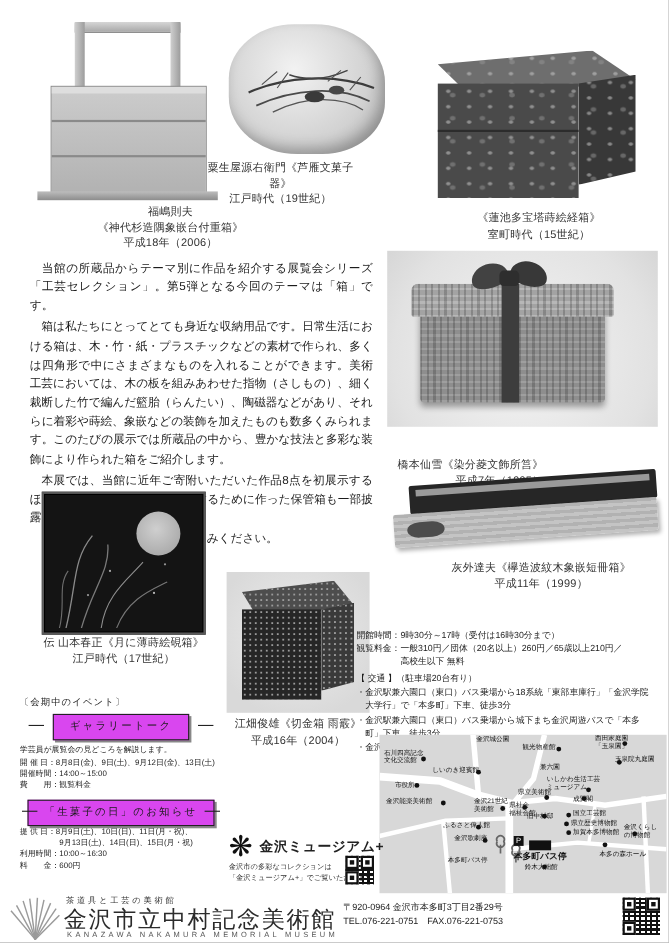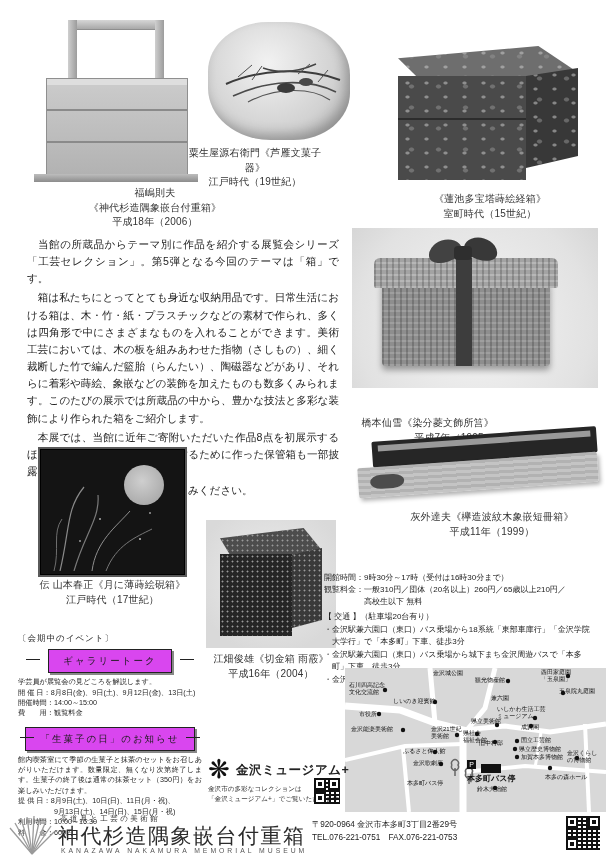--- a/index.html
+++ b/index.html
@@ -234,21 +234,20 @@
     </div>
     <div style="margin-top:4px">学芸員が展覧会の見どころを解説します。</div>
     <div style="white-space:nowrap">開 催 日：8月8日(金)、9日(土)、9月12日(金)、13日(土)</div>
     <div>開催時間：14:00～15:00</div>
     <div>費　　用：観覧料金</div>
     <div style="position:relative;margin-top:8px">
       <span class="ev-rule" style="left:2px"></span>
         <span class="ev-rule" style="right:2px"></span>
       <span class="ev-title">「生菓子の日」のお知らせ</span>
     </div>
-    <div style="margin-top:4px;text-align:justify">館内喫茶室にて季節の生菓子と抹茶のセットをお召しあがりいただけます。数量限定、無くなり次第終了します。生菓子の終了後は通常の抹茶セット（350円）をお楽しみいただけます。</div>
     <div>提 供 日：8月9日(土)、10日(日)、11日(月・祝)、</div>
     <div>　　　　　9月13日(土)、14日(日)、15日(月・祝)</div>
     <div>利用時間：10:00～16:30</div>
     <div>料　　金：600円</div>
   </div>
 
   <div class="abs" style="left:206px;top:756px;width:134px;height:56px">
     <span class="abs" style="left:2px;top:-2px;font-size:26px;color:#111">❋</span>
     <span class="abs" style="left:30px;top:6px;font-size:12.5px;font-weight:bold;letter-spacing:.5px;white-space:nowrap">金沢ミュージアム+</span>
     <div class="abs" style="left:2px;top:28px;font-size:6.6px;line-height:1.5;color:#333">
@@ -270,21 +269,21 @@
         <line x1="24" y1="38" x2="13" y2="3"></line>
           <line x1="24" y1="38" x2="19" y2="1"></line>
         <line x1="24" y1="38" x2="26" y2="0"></line>
           <line x1="24" y1="38" x2="32" y2="2"></line>
         <line x1="24" y1="38" x2="38" y2="5"></line>
           <line x1="24" y1="38" x2="43" y2="10"></line>
         <line x1="24" y1="38" x2="46" y2="16"></line>
       </g>
     </svg>
     <div class="abs" style="left:60px;top:0;font-size:7.5px;letter-spacing:2.5px;color:#333">茶道具と工芸の美術館</div>
-    <div class="abs" style="left:58px;top:8px;font-size:21px;letter-spacing:1.5px;color:#2b2b2b;font-family:'Liberation Serif','DejaVu Serif',serif">神代杉造隅象嵌台付重箱</div>
+    <div class="abs" style="left:58px;top:8px;font-size:21px;letter-spacing:1.5px;color:#2b2b2b;font-family:'Liberation Serif','DejaVu Serif',serif">金沢市立中村記念美術館</div>
     <div class="abs" style="left:61px;top:33px;font-size:6.8px;letter-spacing:3px;color:#555">KANAZAWA NAKAMURA MEMORIAL MUSEUM</div>
     <div class="abs" style="left:312px;top:5px;font-size:8.2px;line-height:1.55;color:#222">
       <div>〒920-0964 金沢市本多町3丁目2番29号</div>
       <div>TEL.076-221-0751　FAX.076-221-0753</div>
     </div>
     <div class="qr abs" style="left:566px;top:2px;width:34px;height:34px">
         <i class="c1"></i>
         <i class="c2"></i>
         <i class="c3"></i>
       </div>

